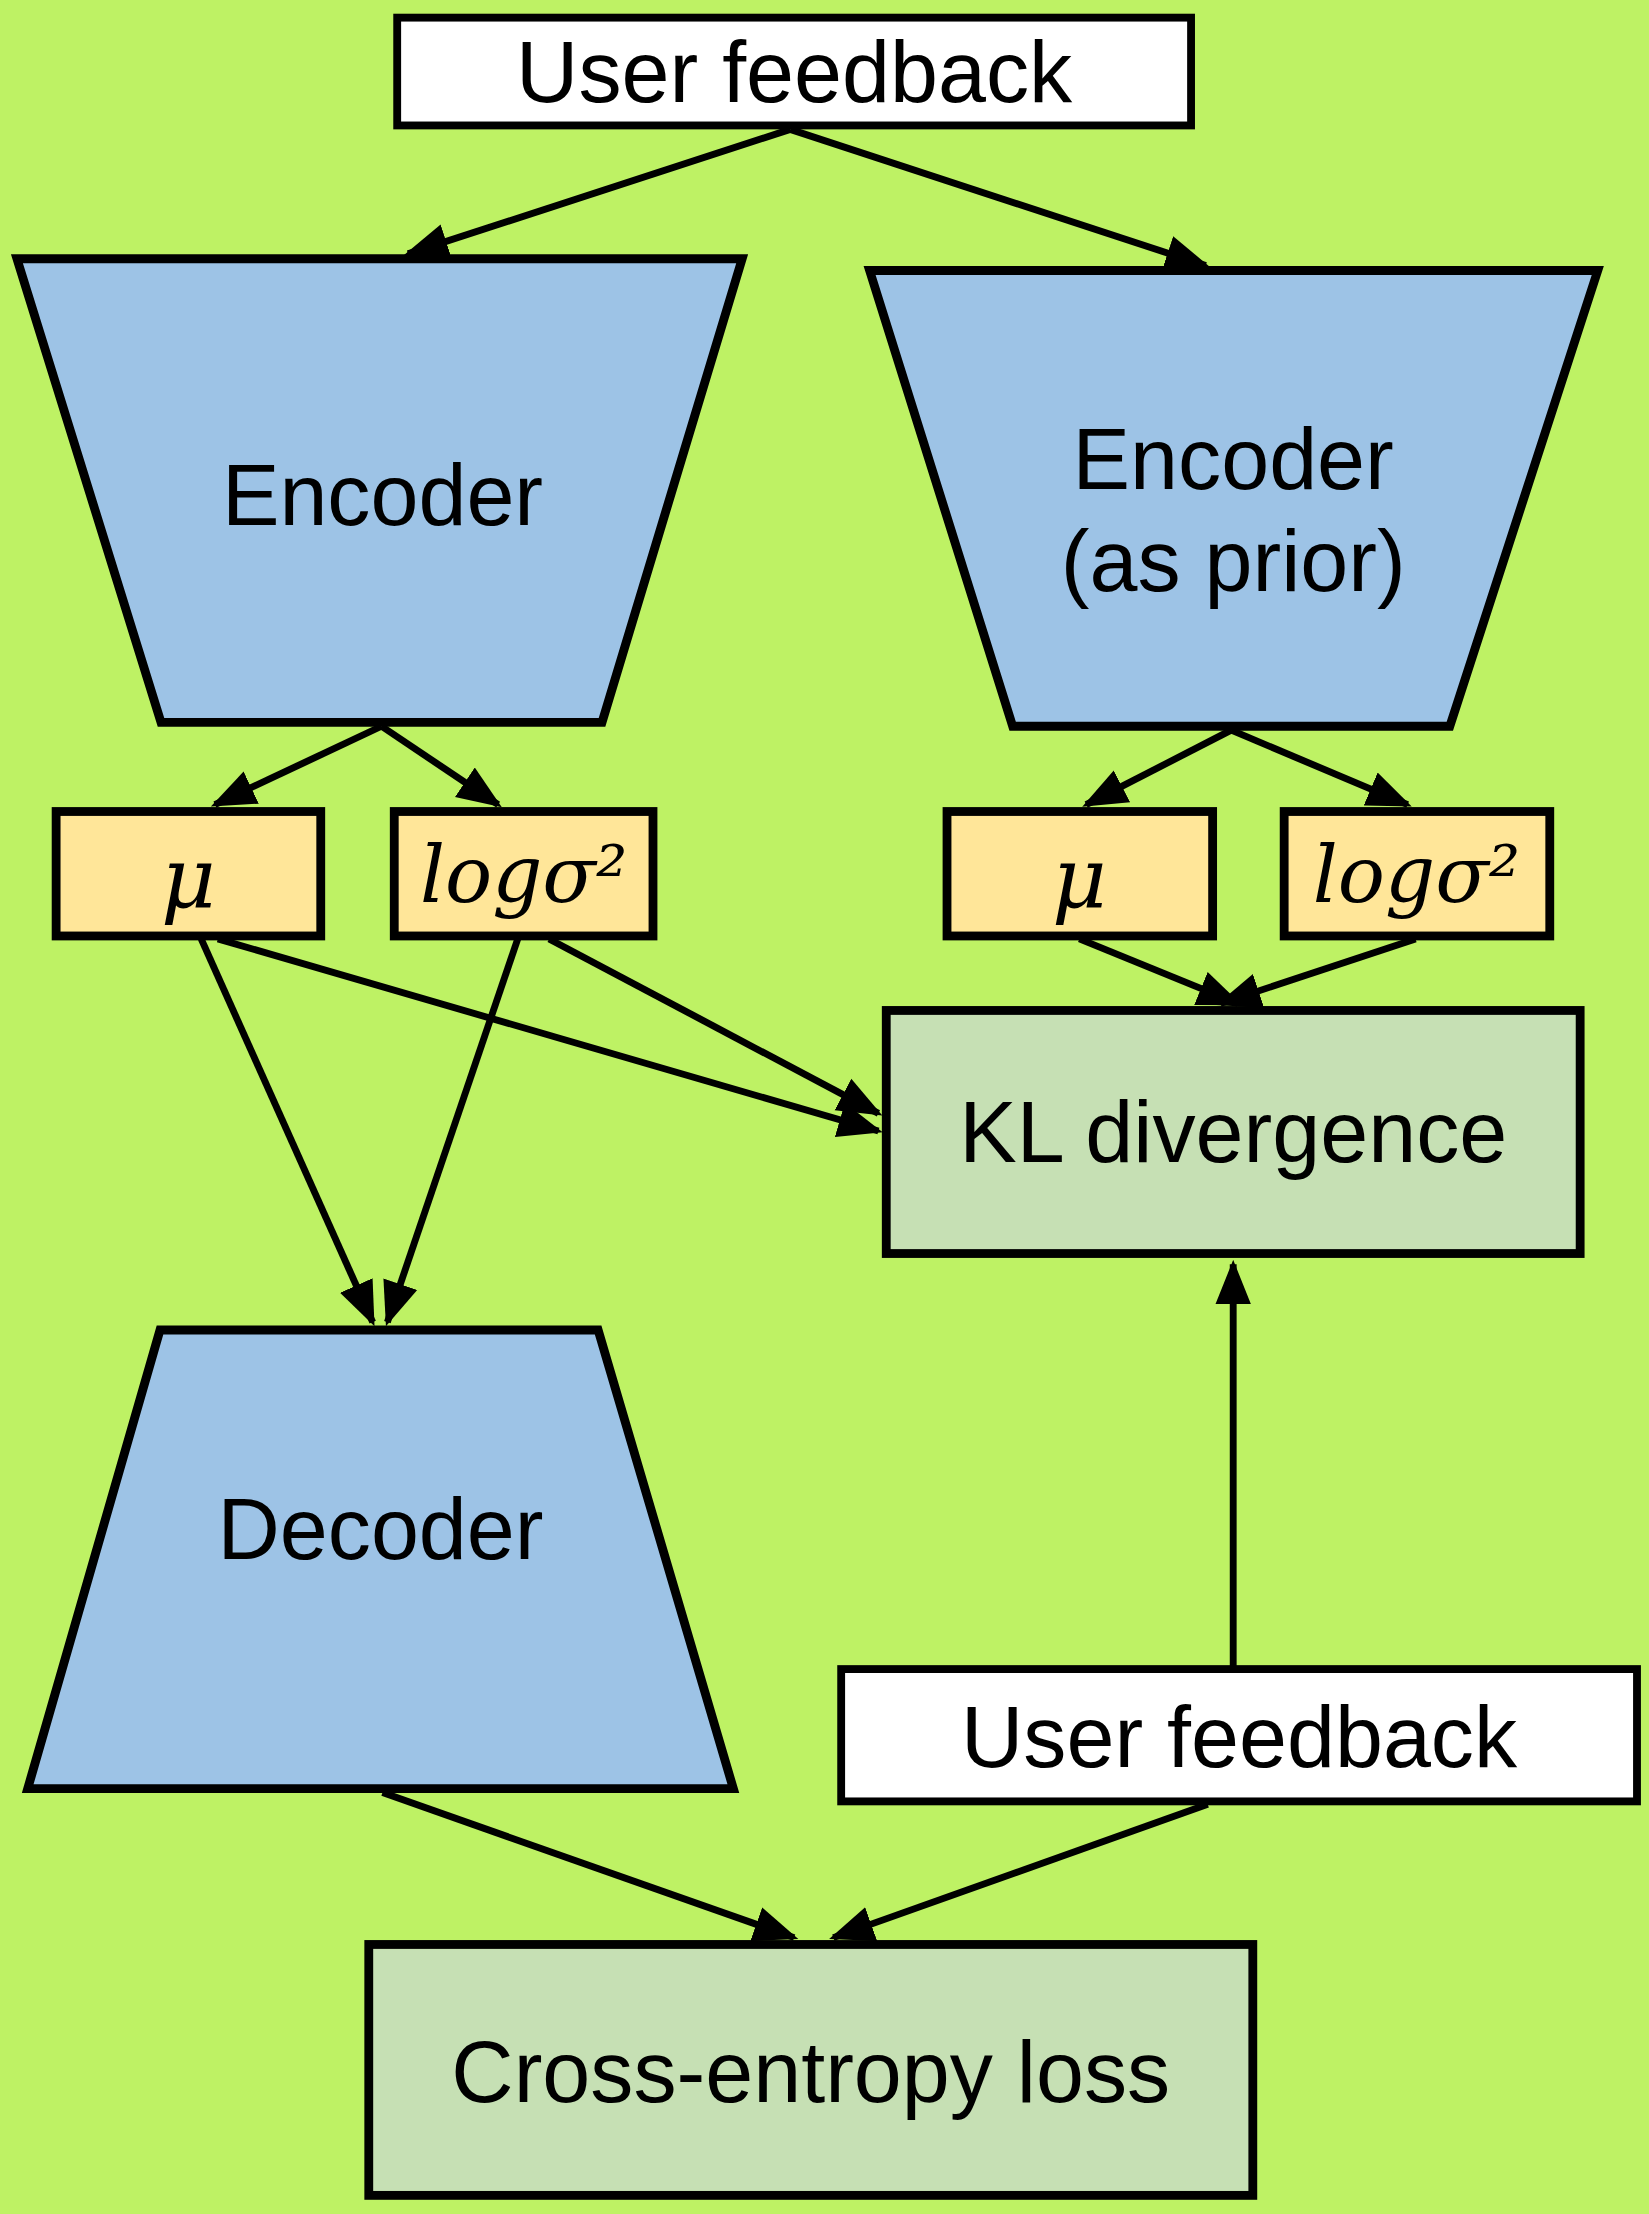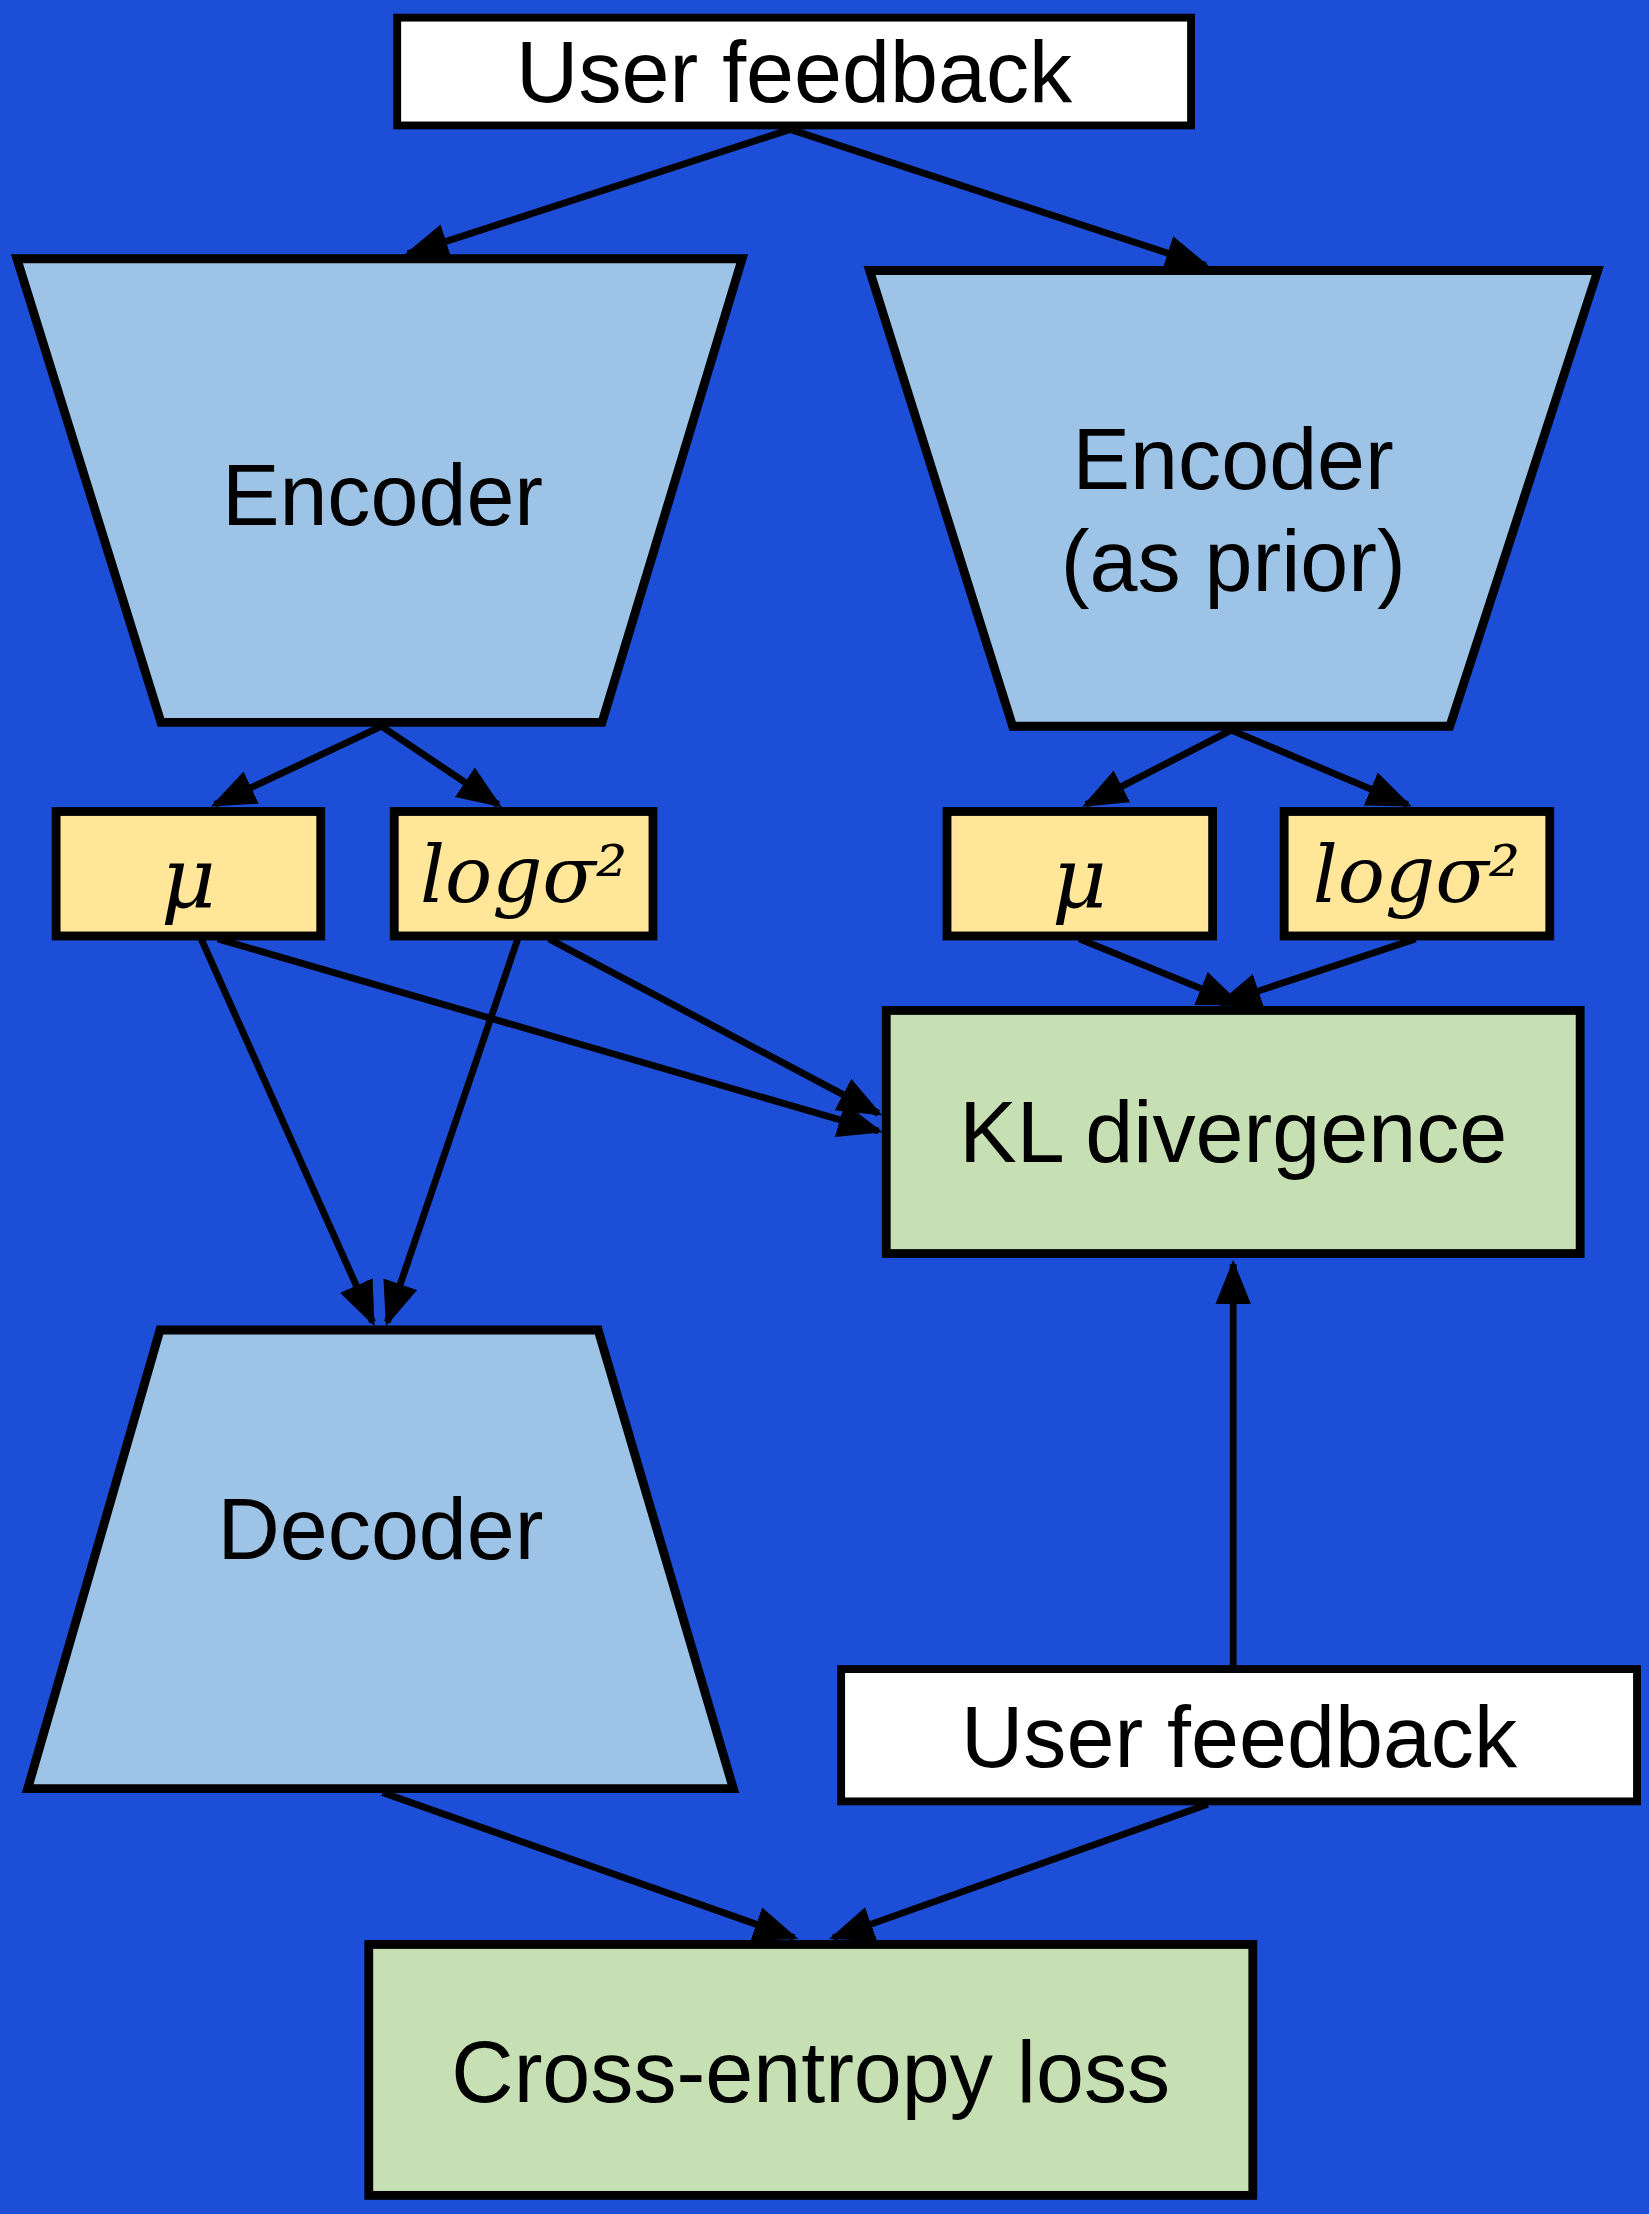--- a/index.html
+++ b/index.html
@@ -1,20 +1,20 @@
 <!DOCTYPE html>
 <html><head>
 <meta charset="utf-8">
 <style>
   html, body { margin: 0; padding: 0; background: #ffffff; }
   #canvas {
     position: relative;
     width: 1650px;
     height: 2214px;
-    background: #1d4ed8;
+    background: #bef264;
     overflow: hidden;
   }
   svg { display: block; }
   text.label {
     font-family: "Liberation Sans", sans-serif;
     font-size: 88px;
     fill: #000000;
     text-anchor: middle;
   }
   text.math {

